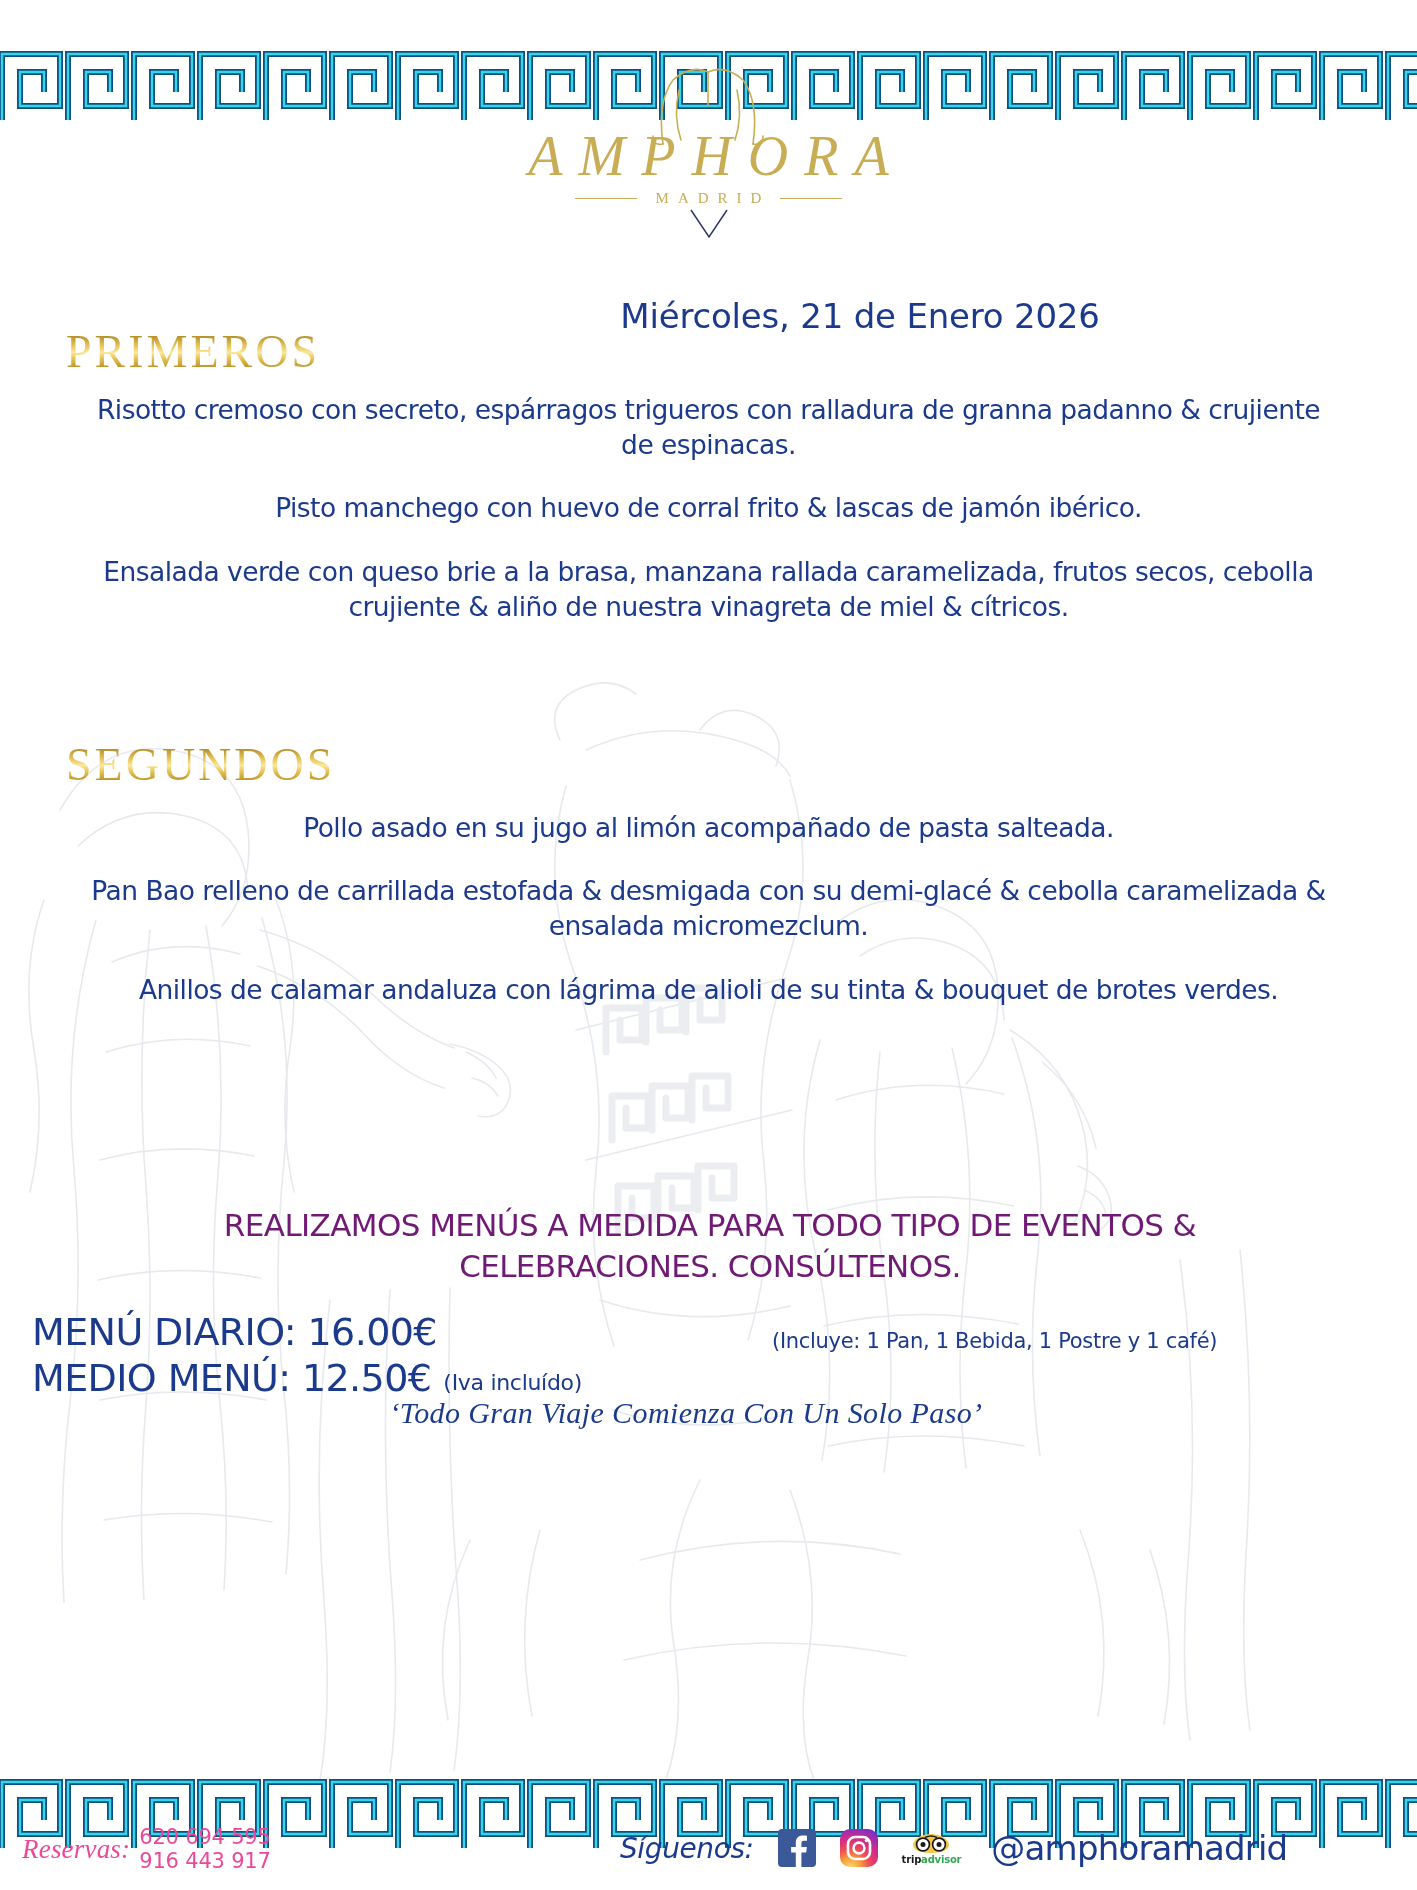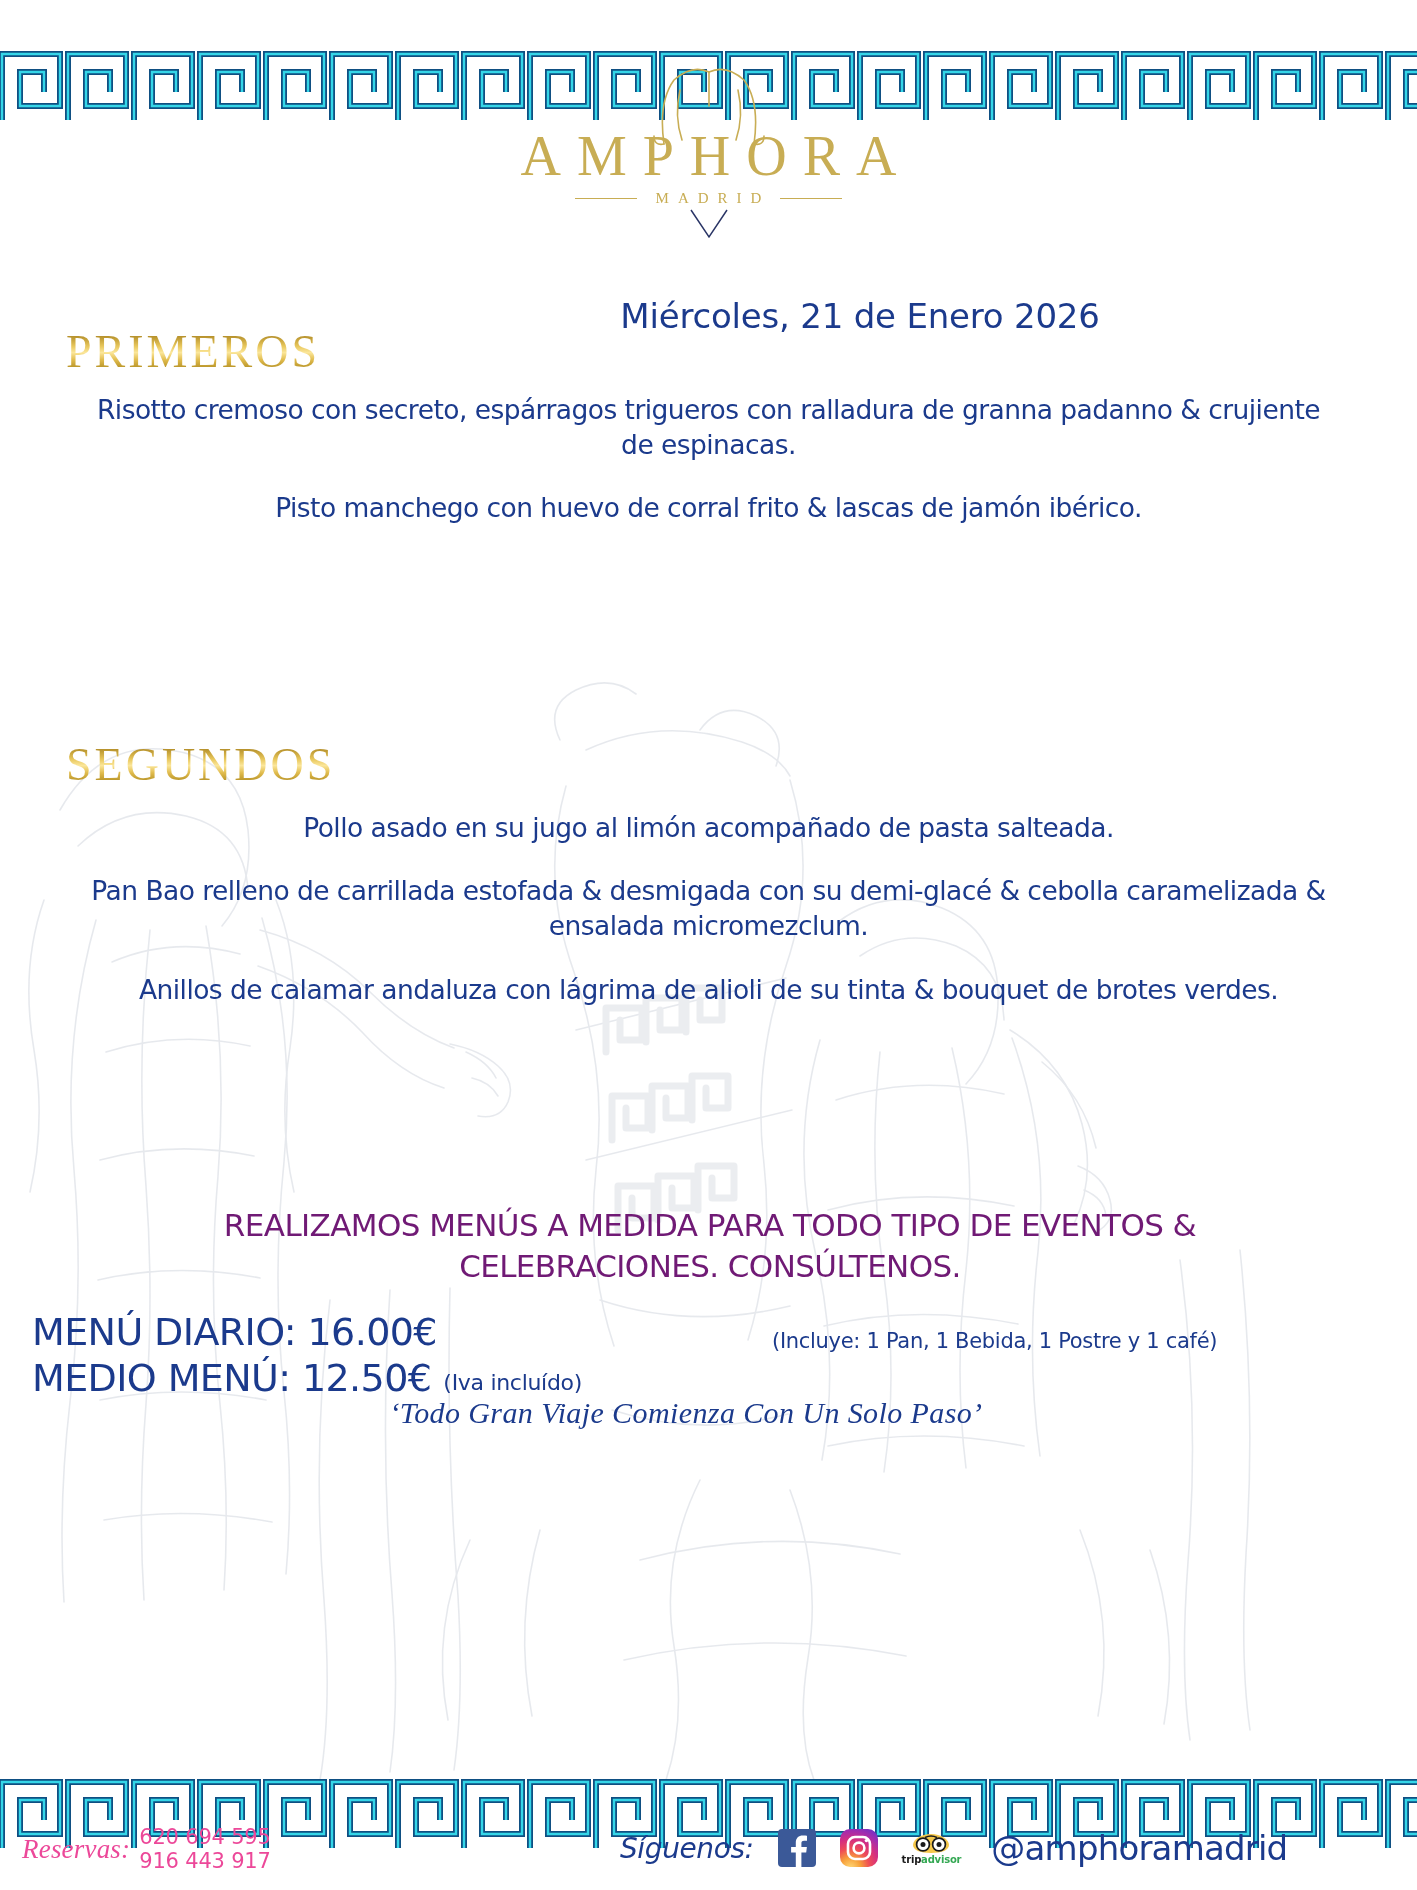--- a/index.html
+++ b/index.html
@@ -45,20 +45,21 @@
     position: absolute;
     left: 0;
     top: 128px;
     width: 1417px;
     text-align: center;
   }
   .logo-amphora {
     position: relative;
     display: inline-block;
     line-height: 1;
+    font-style: italic;
   }
   .amphora-vessel {
     position: absolute;
     left: 50%;
     top: -62px;
     transform: translateX(-50%);
   }
   .logo-word {
     font-family: "Liberation Serif", serif;
     font-size: 56px;
@@ -430,20 +431,21 @@
   </div>
 </div>
 
 <div class="menu-date">Miércoles, 21 de Enero 2026</div>
 
 <div class="section-head primeros">PRIMEROS</div>
 
 <div class="dish-col primeros-list">
   <p class="dish">Risotto cremoso con secreto, espárragos trigueros con ralladura de granna padanno &amp; crujiente de espinacas.</p>
   <p class="dish">Pisto manchego con huevo de corral frito &amp; lascas de jamón ibérico.</p>
+  <p class="dish">Ensalada verde con queso brie a la brasa, manzana rallada caramelizada, frutos secos, cebolla crujiente &amp; aliño de nuestra vinagreta de miel &amp; cítricos.</p>
 </div>
 
 <div class="section-head segundos">SEGUNDOS</div>
 
 <div class="dish-col segundos-list">
   <p class="dish">Pollo asado en su jugo al limón acompañado de pasta salteada.</p>
   <p class="dish">Pan Bao relleno de carrillada estofada &amp; desmigada con su demi-glacé &amp; cebolla caramelizada &amp; ensalada micromezclum.</p>
   <p class="dish">Anillos de calamar andaluza con lágrima de alioli de su tinta &amp; bouquet de brotes verdes.</p>
 </div>
 

